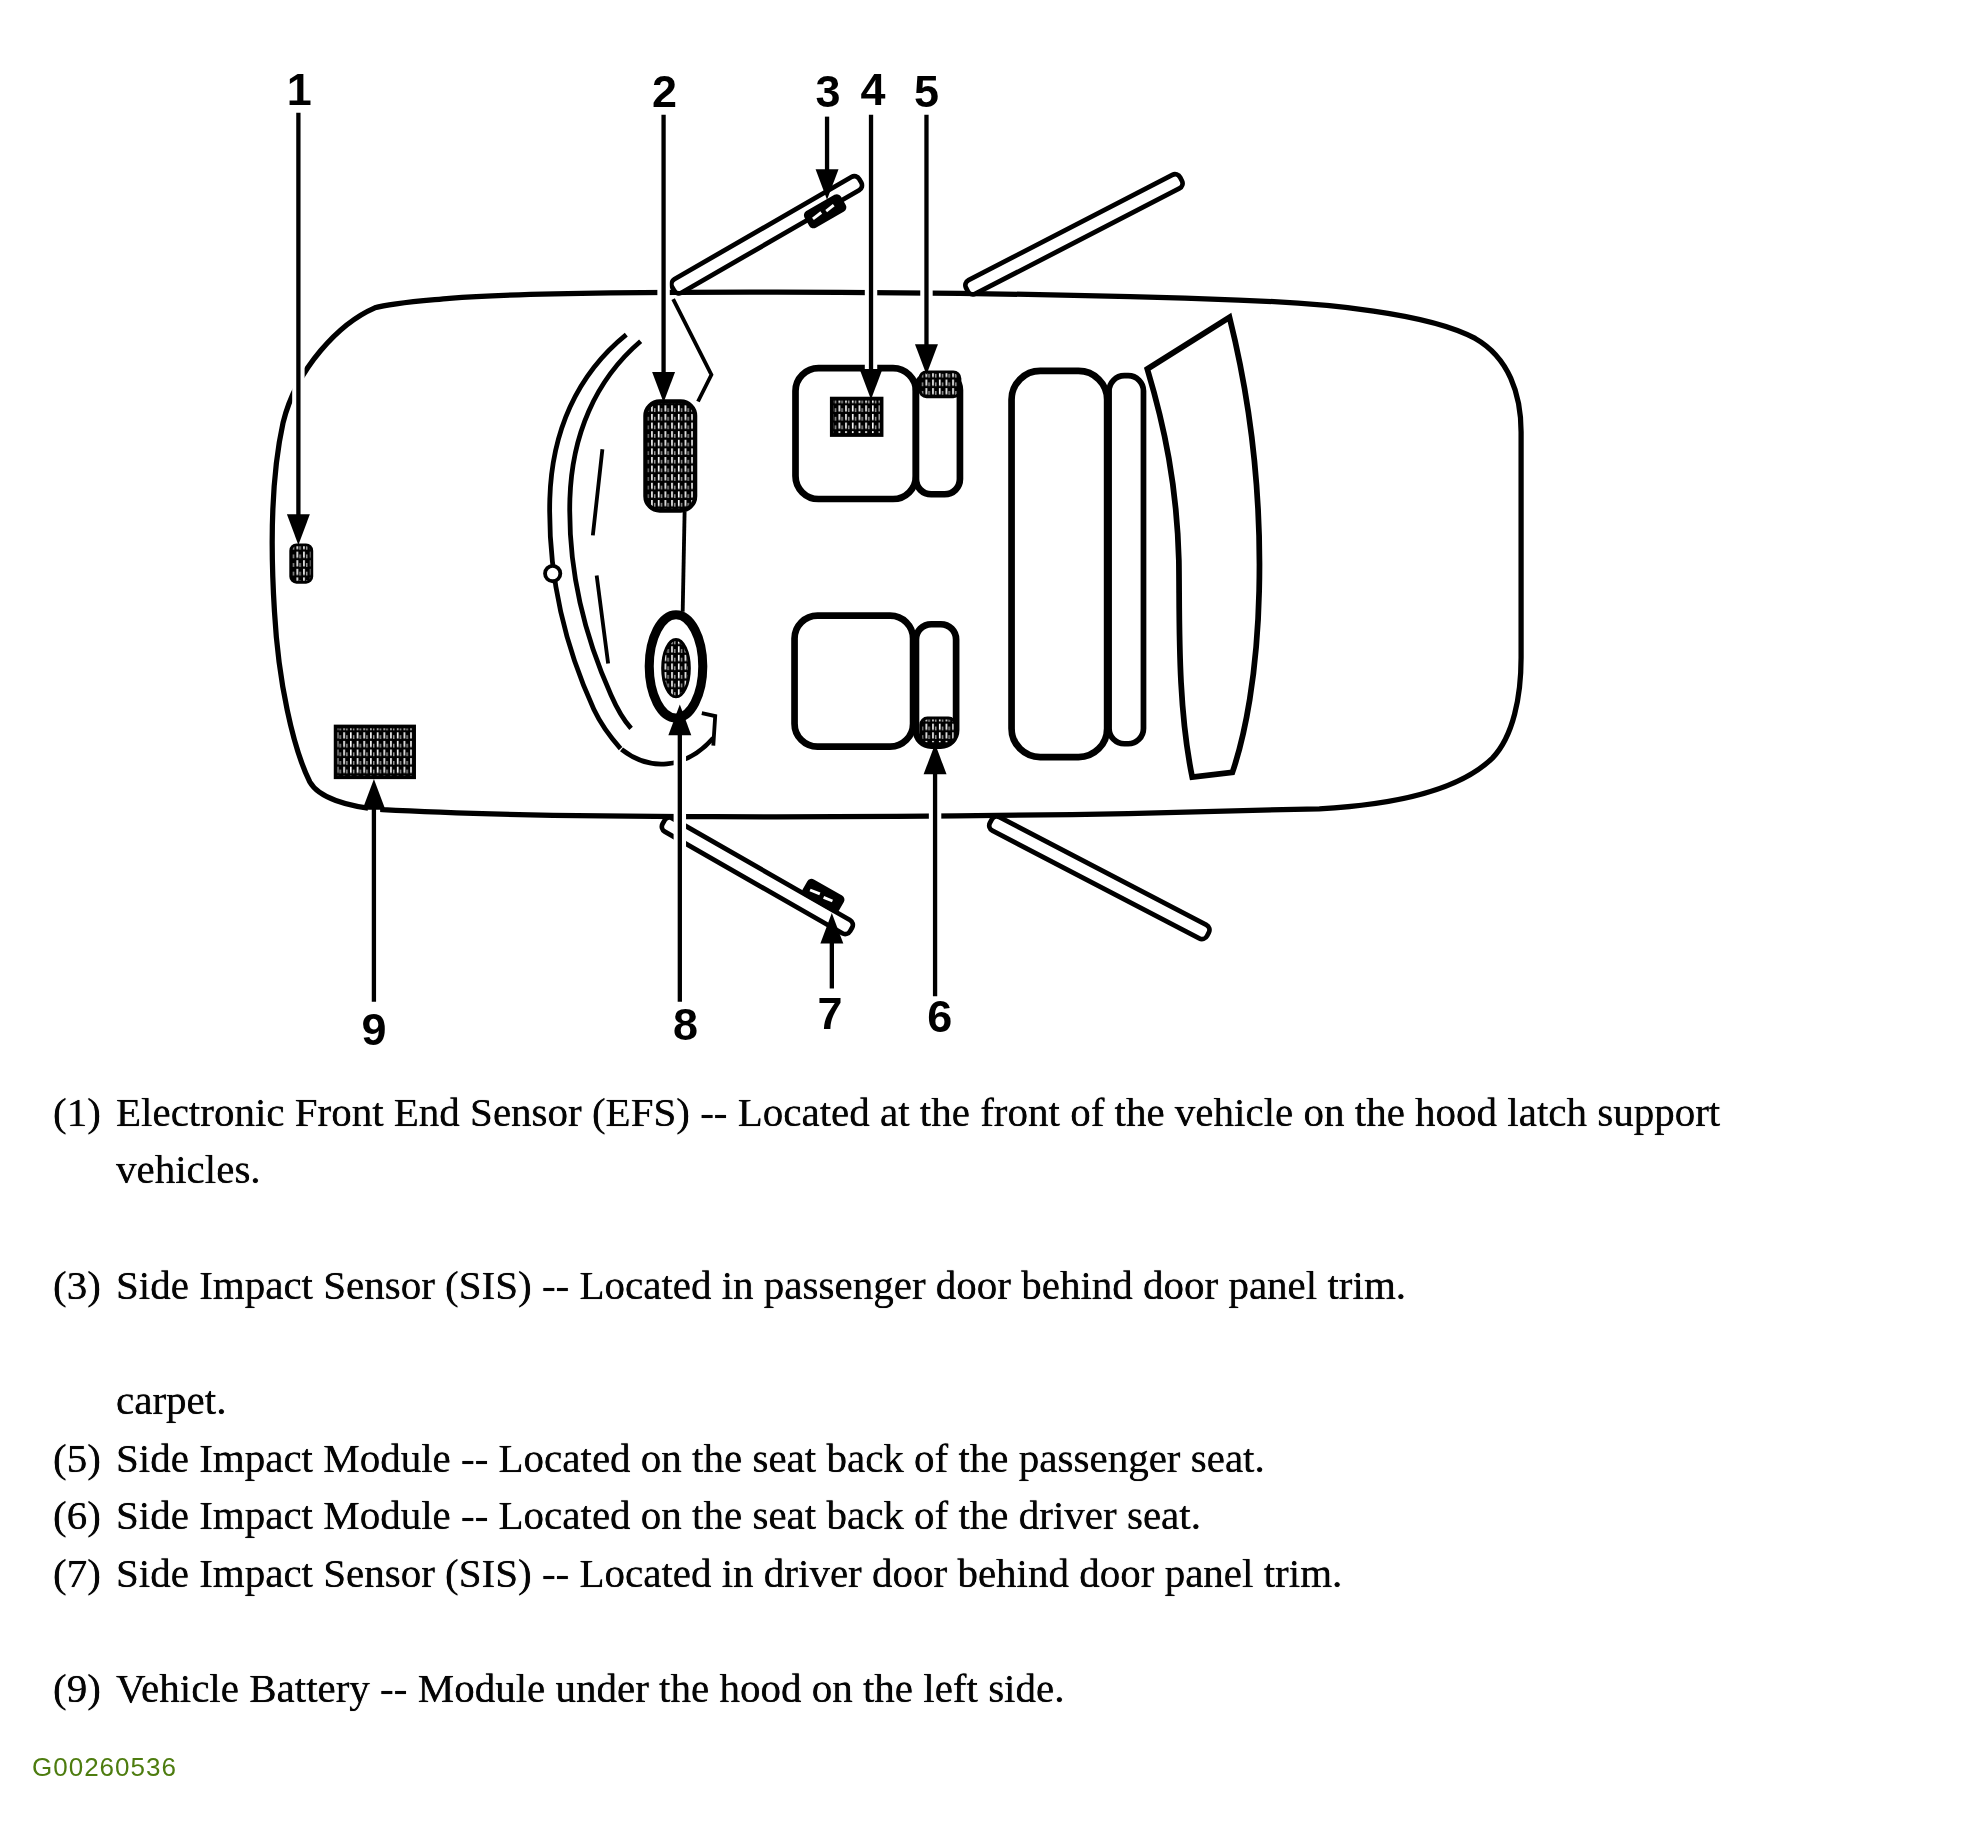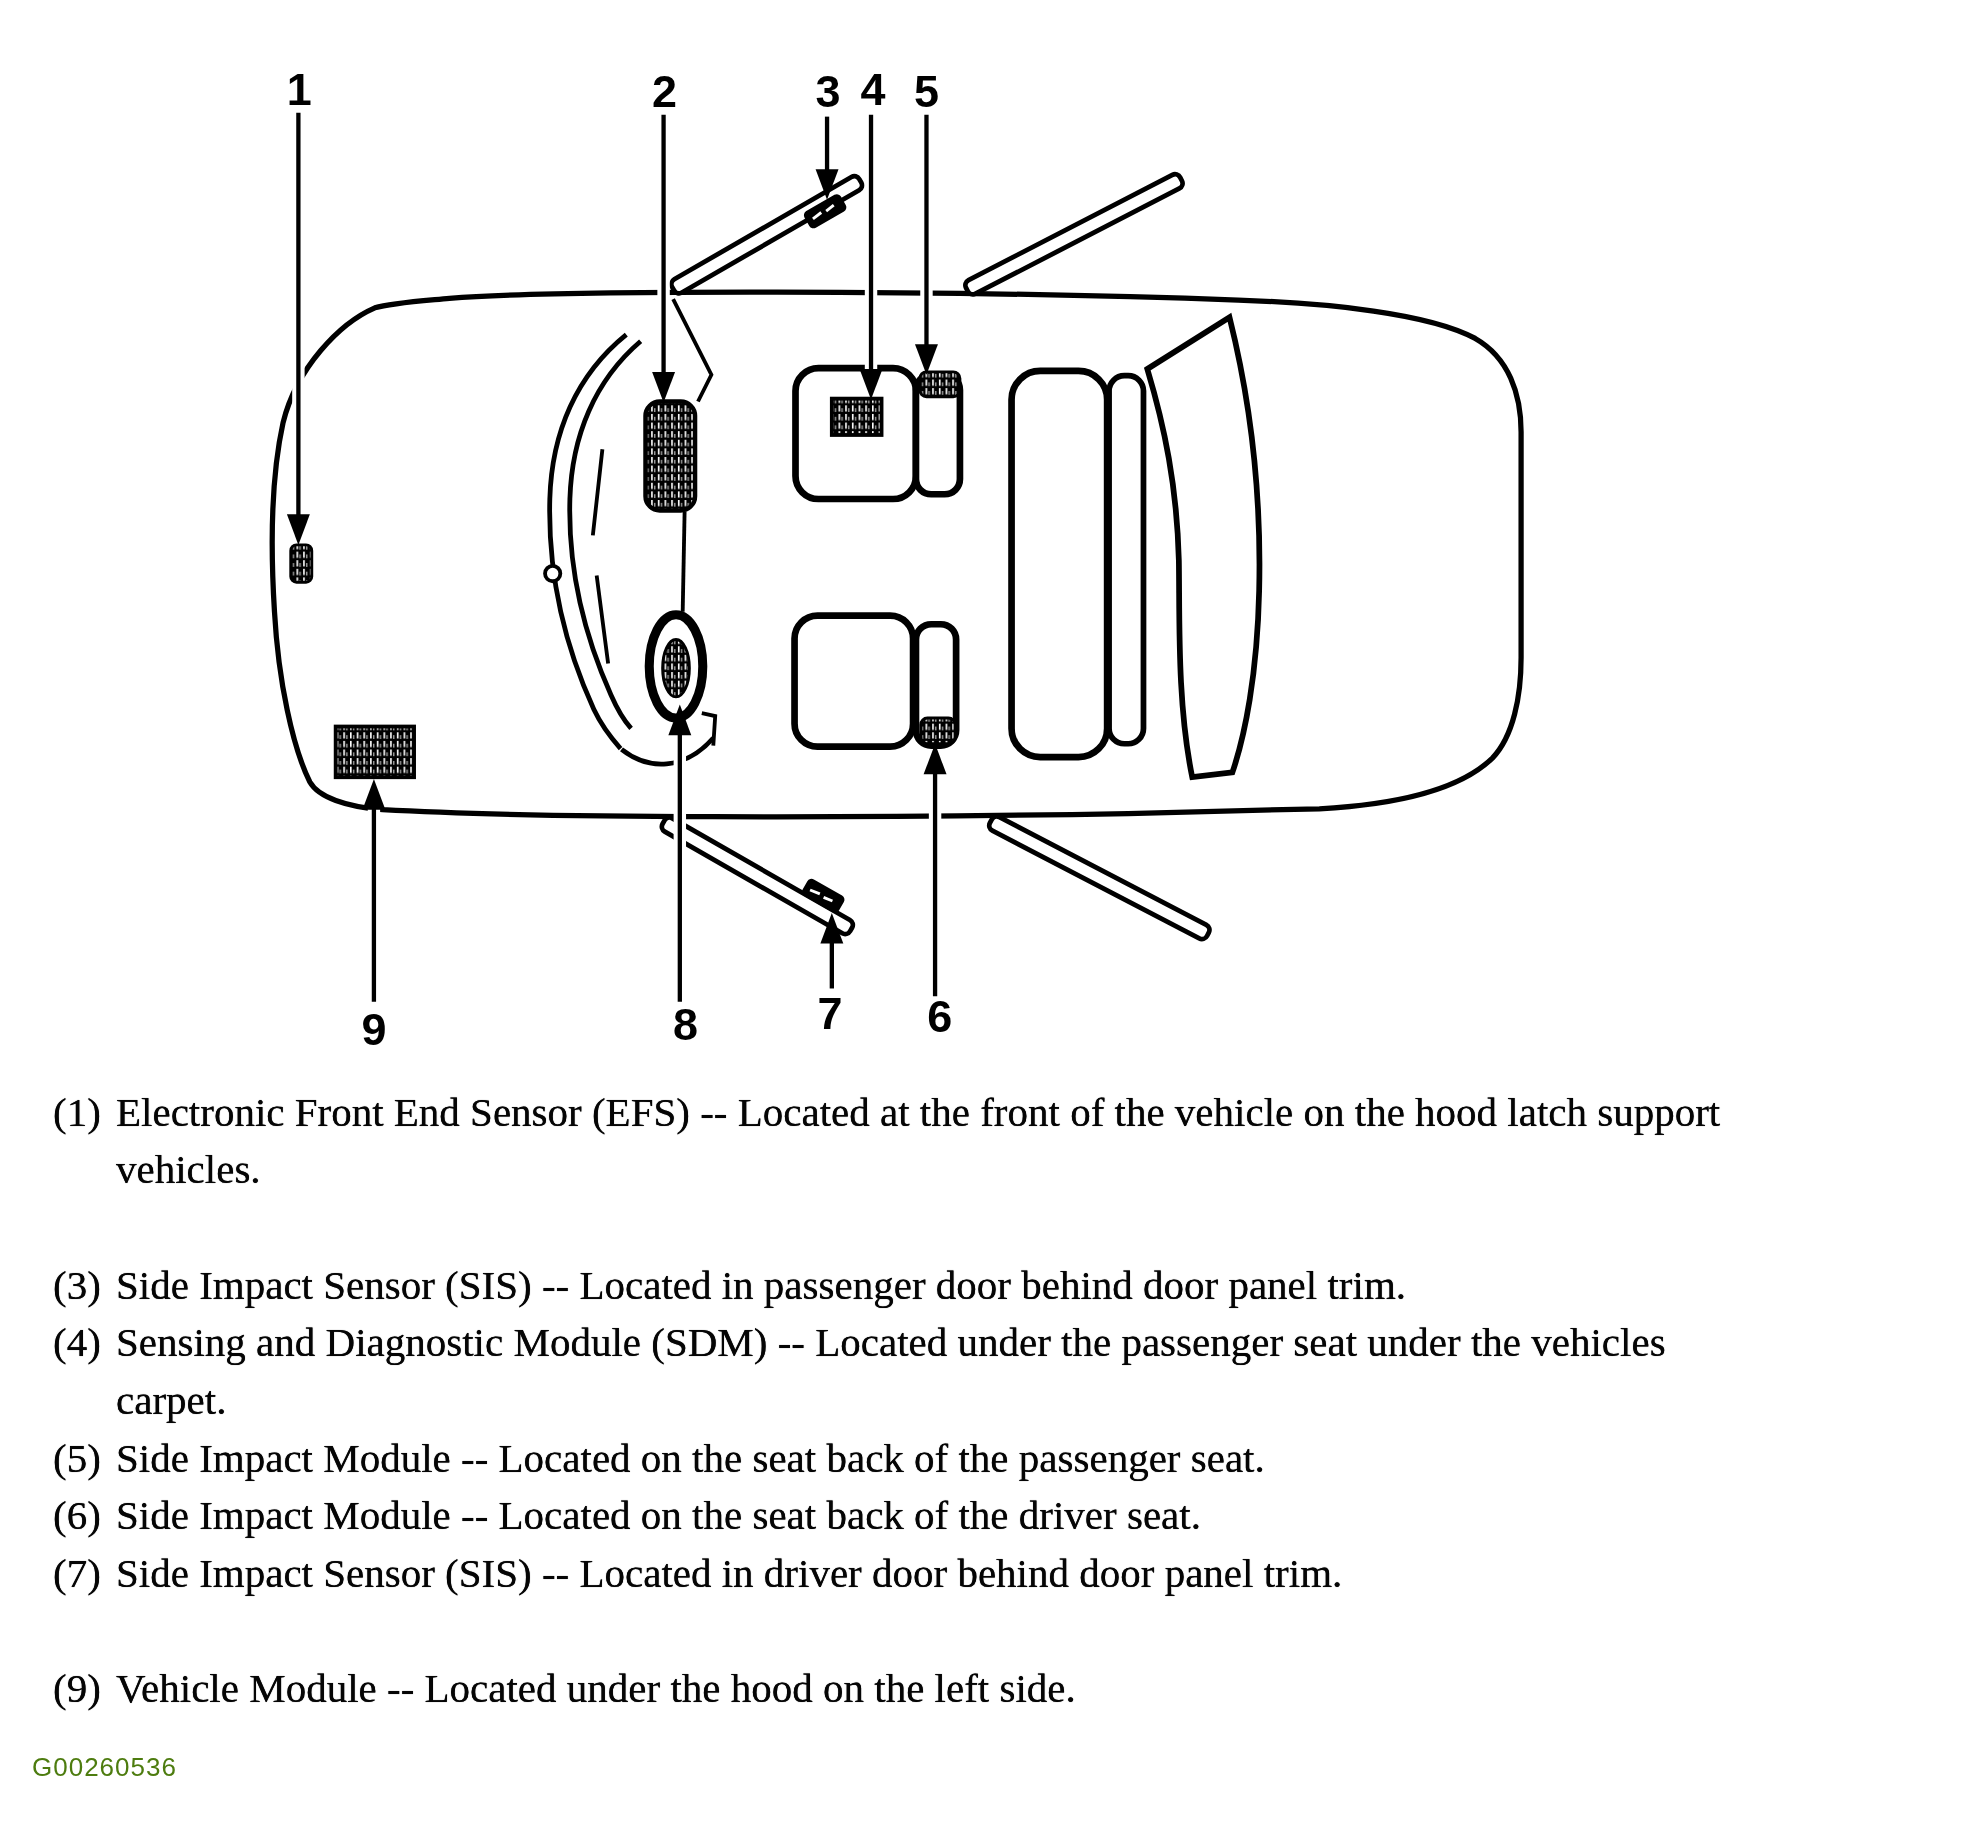--- a/index.html
+++ b/index.html
@@ -170,21 +170,20 @@
     <line x1="391" y1="1048" x2="391" y2="840" stroke="#000" stroke-width="4.5"></line>
     <polygon points="391,815 379,847 403,847" fill="#000"></polygon>
     <text class="callout-num" x="391" y="1093" text-anchor="middle">9</text>
   </g>
 </svg>
 
 <div class="legend">
   <div class="lrow" style="top:1088px"><span class="lnum">(1)</span><span>Electronic Front End Sensor (EFS) -- Located at the front of the vehicle on the hood latch support</span></div>
   <div class="lrow" style="top:1145px;left:116px"><span>vehicles.</span></div>
   <div class="lrow" style="top:1261px"><span class="lnum">(3)</span><span>Side Impact Sensor (SIS) -- Located in passenger door behind door panel trim.</span></div>
-  <div class="lrow" style="top:1318px"><span class="lnum">(4)</span><span>Sensing and Diagnostic Module (SDM) -- Located under the passenger seat under the vehicles</span></div>
   <div class="lrow" style="top:1376px;left:116px"><span>carpet.</span></div>
   <div class="lrow" style="top:1434px"><span class="lnum">(5)</span><span>Side Impact Module -- Located on the seat back of the passenger seat.</span></div>
   <div class="lrow" style="top:1491px"><span class="lnum">(6)</span><span>Side Impact Module -- Located on the seat back of the driver seat.</span></div>
   <div class="lrow" style="top:1549px"><span class="lnum">(7)</span><span>Side Impact Sensor (SIS) -- Located in driver door behind door panel trim.</span></div>
-  <div class="lrow" style="top:1664px"><span class="lnum">(9)</span><span>Vehicle Module -- Located under the hood on the left side.</span></div>
+  <div class="lrow" style="top:1664px"><span class="lnum">(9)</span><span>Vehicle Battery -- Module under the hood on the left side.</span></div>
   <div class="figid">G00260536</div>
 </div>
 
 
 </body></html>

